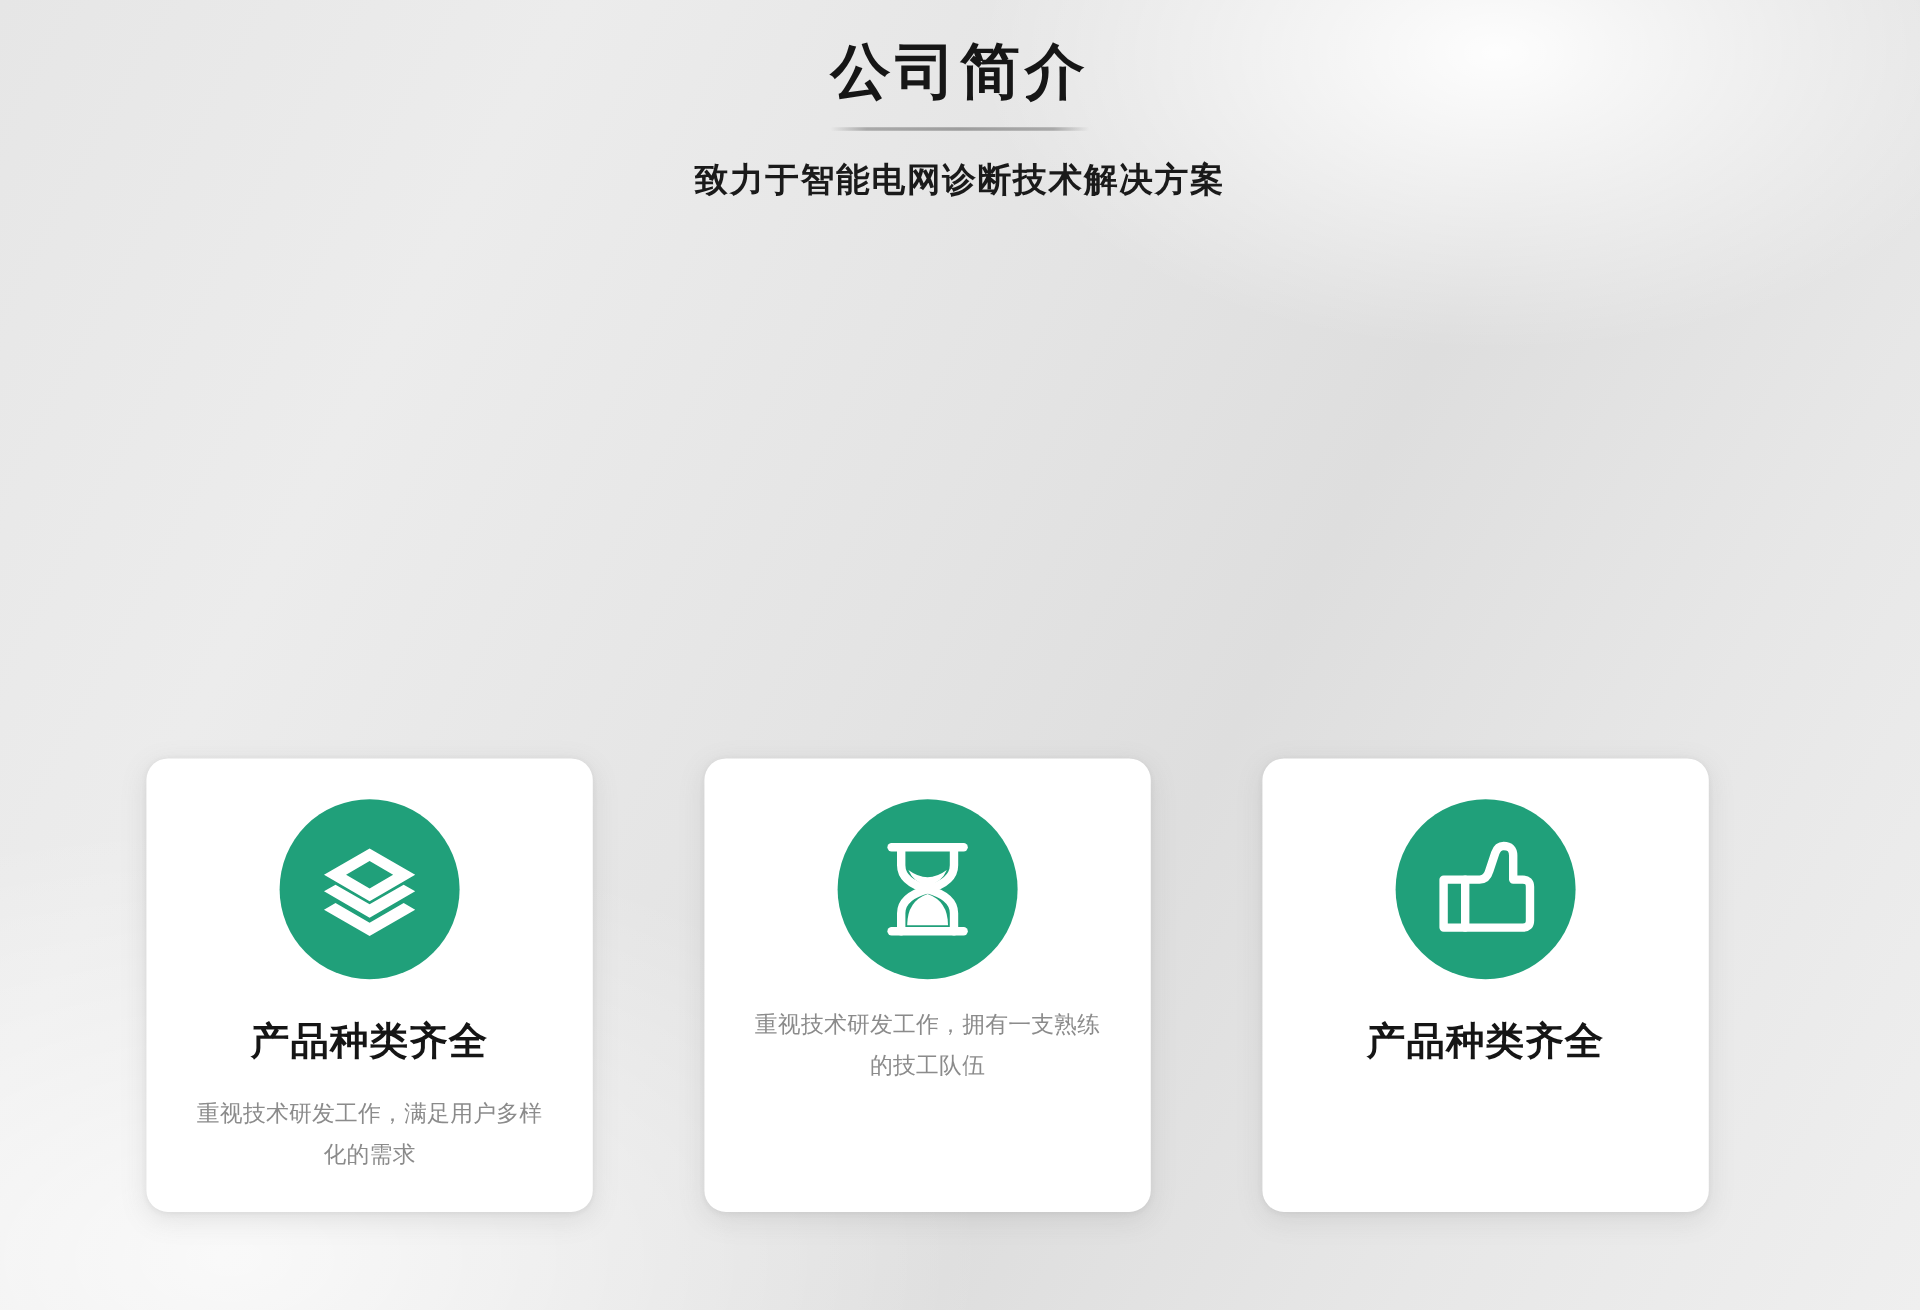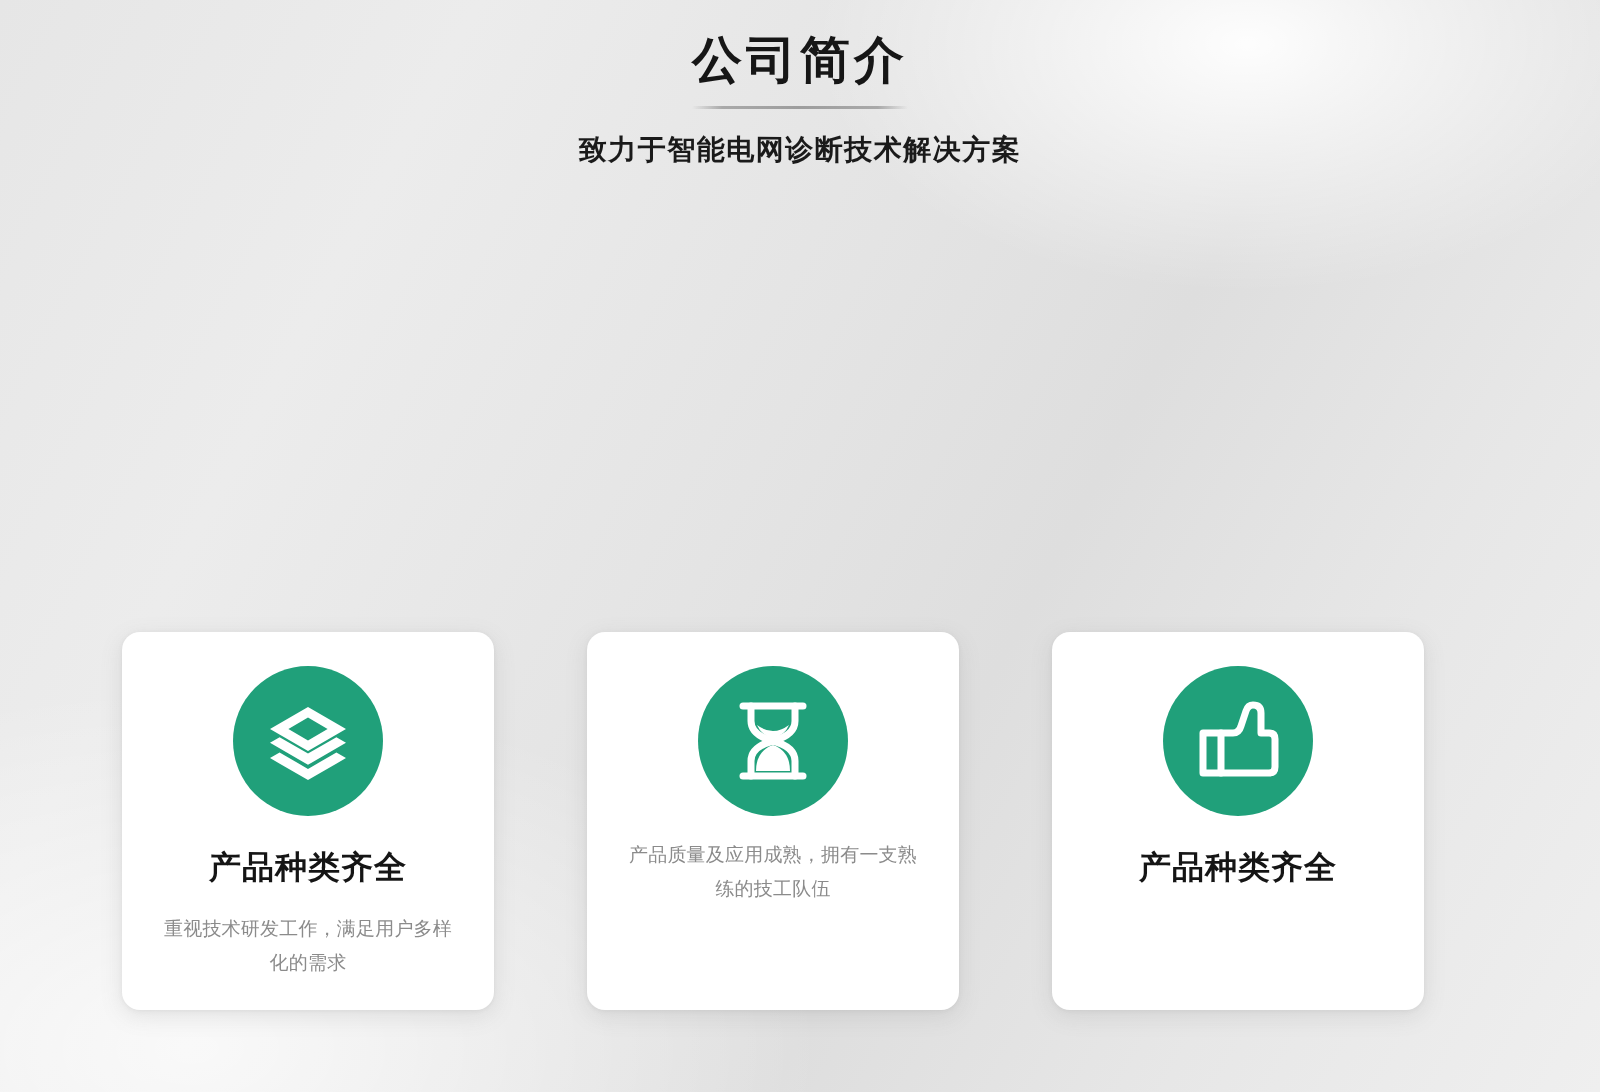--- a/index.html
+++ b/index.html
@@ -164,21 +164,21 @@
               <line x1="10" y1="7" x2="70" y2="7"></line>
               <line x1="10" y1="77" x2="70" y2="77"></line>
               <path d="M18 7 L18 22 Q18 36 40 42 Q62 36 62 22 L62 7"></path>
               <path d="M18 77 L18 62 Q18 48 40 42 Q62 48 62 62 L62 77"></path>
             </g>
             <path d="M24 26 Q40 38 56 26 Q52 36 40 39.5 Q28 36 24 26 Z" fill="#ffffff"></path>
             <path d="M40 46 Q57 52 57 72 L23 72 Q23 52 40 46 Z" fill="#ffffff"></path>
           </svg>
         </span>
       </div>
-      <div class="card-desc">产品质量及应用成熟，拥有一支熟练的技工队伍</div>
+      <div class="card-desc">重视技术研发工作，拥有一支熟练的技工队伍</div>
     </div>
 
     <div class="card">
       <div class="icon-circle">
         <span>
           <svg width="86" height="84" viewBox="0 0 86 84" aria-hidden="true">
             <g fill="none" stroke="#ffffff" stroke-width="7" stroke-linejoin="round" stroke-linecap="round">
               <path d="M8 34 L26 34 L26 74 L8 74 Z"></path>
               <path d="M26 34 L38 34 Q44 34 46 27 L51 12 Q53 6 58 6 Q66 6 66 14 L66 34 L74 34 Q80 34 80 40 L80 68 Q80 74 74 74 L26 74"></path>
             </g>

